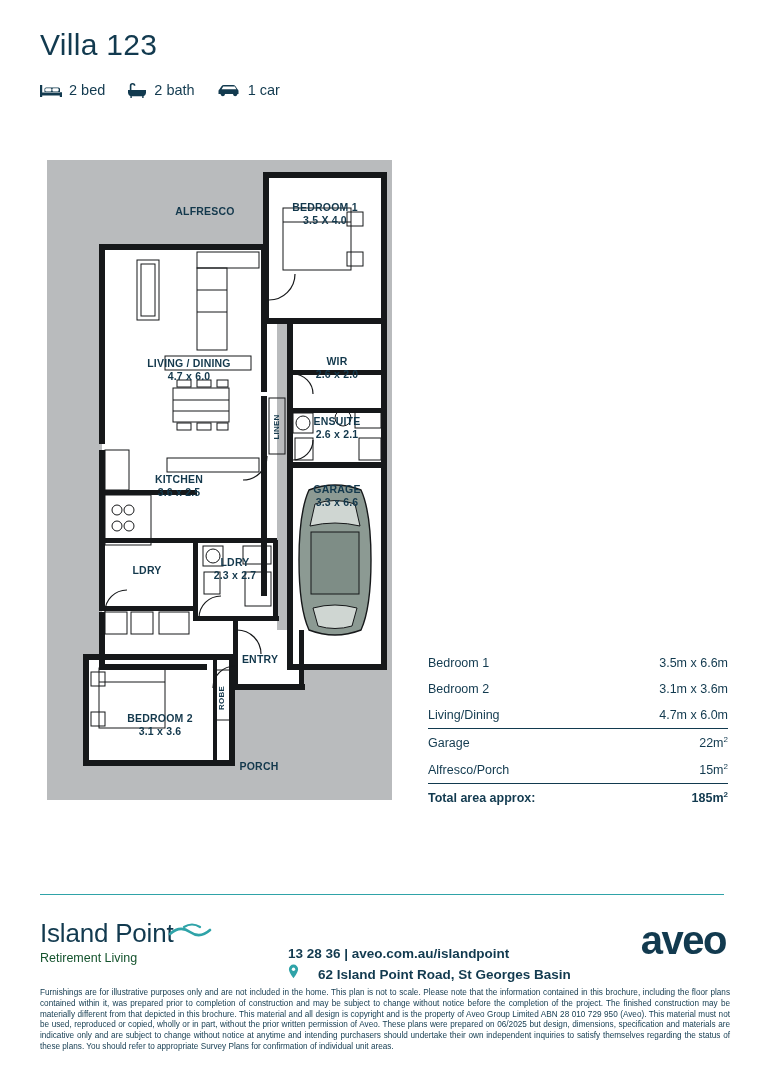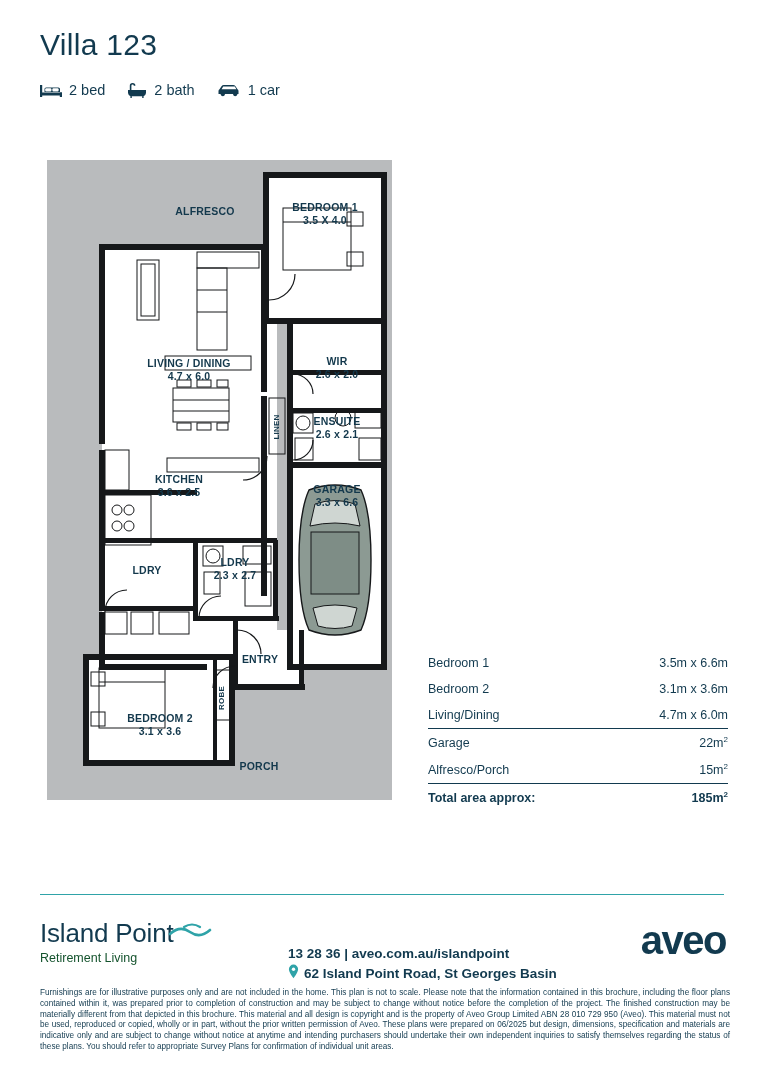--- a/index.html
+++ b/index.html
@@ -139,21 +139,22 @@
     position: absolute;
     left: 288px;
     top: 944px;
     font-size: 13.5px;
     font-weight: bold;
     color: #123a4f;
     line-height: 1.5;
   }
   .contact .line2 {
     display: flex;
-    gap: 5px;
+    align-items: center;
+    gap: 19px;
   }
   .aveo {
     position: absolute;
     right: 38px;
     top: 918px;
     font-size: 40px;
     font-weight: bold;
     color: #123a4f;
     letter-spacing: -1.5px;
   }

